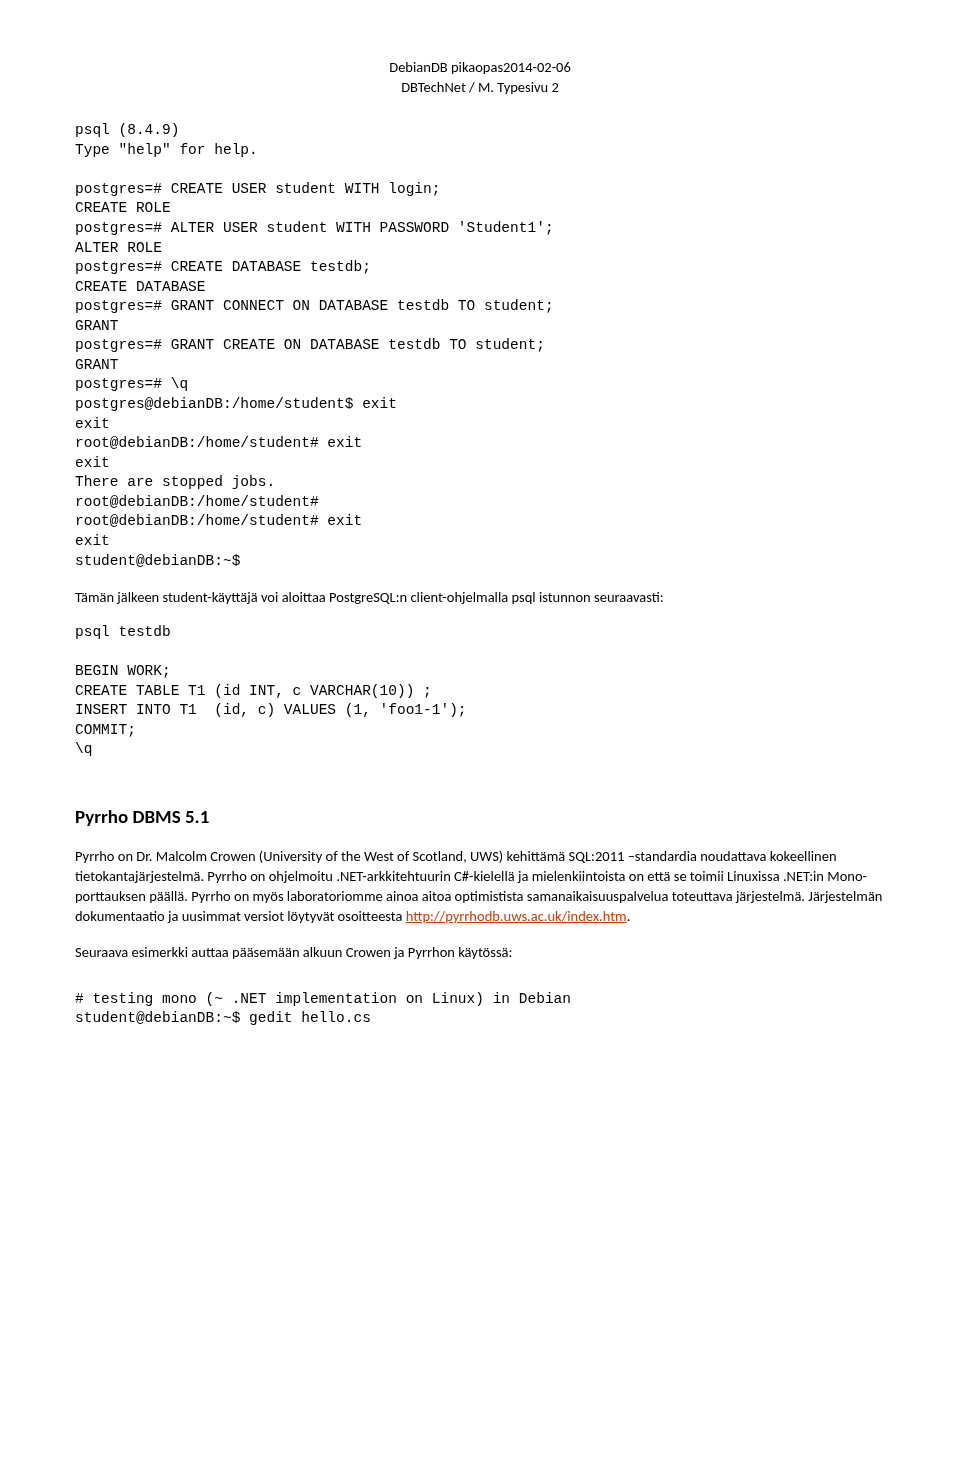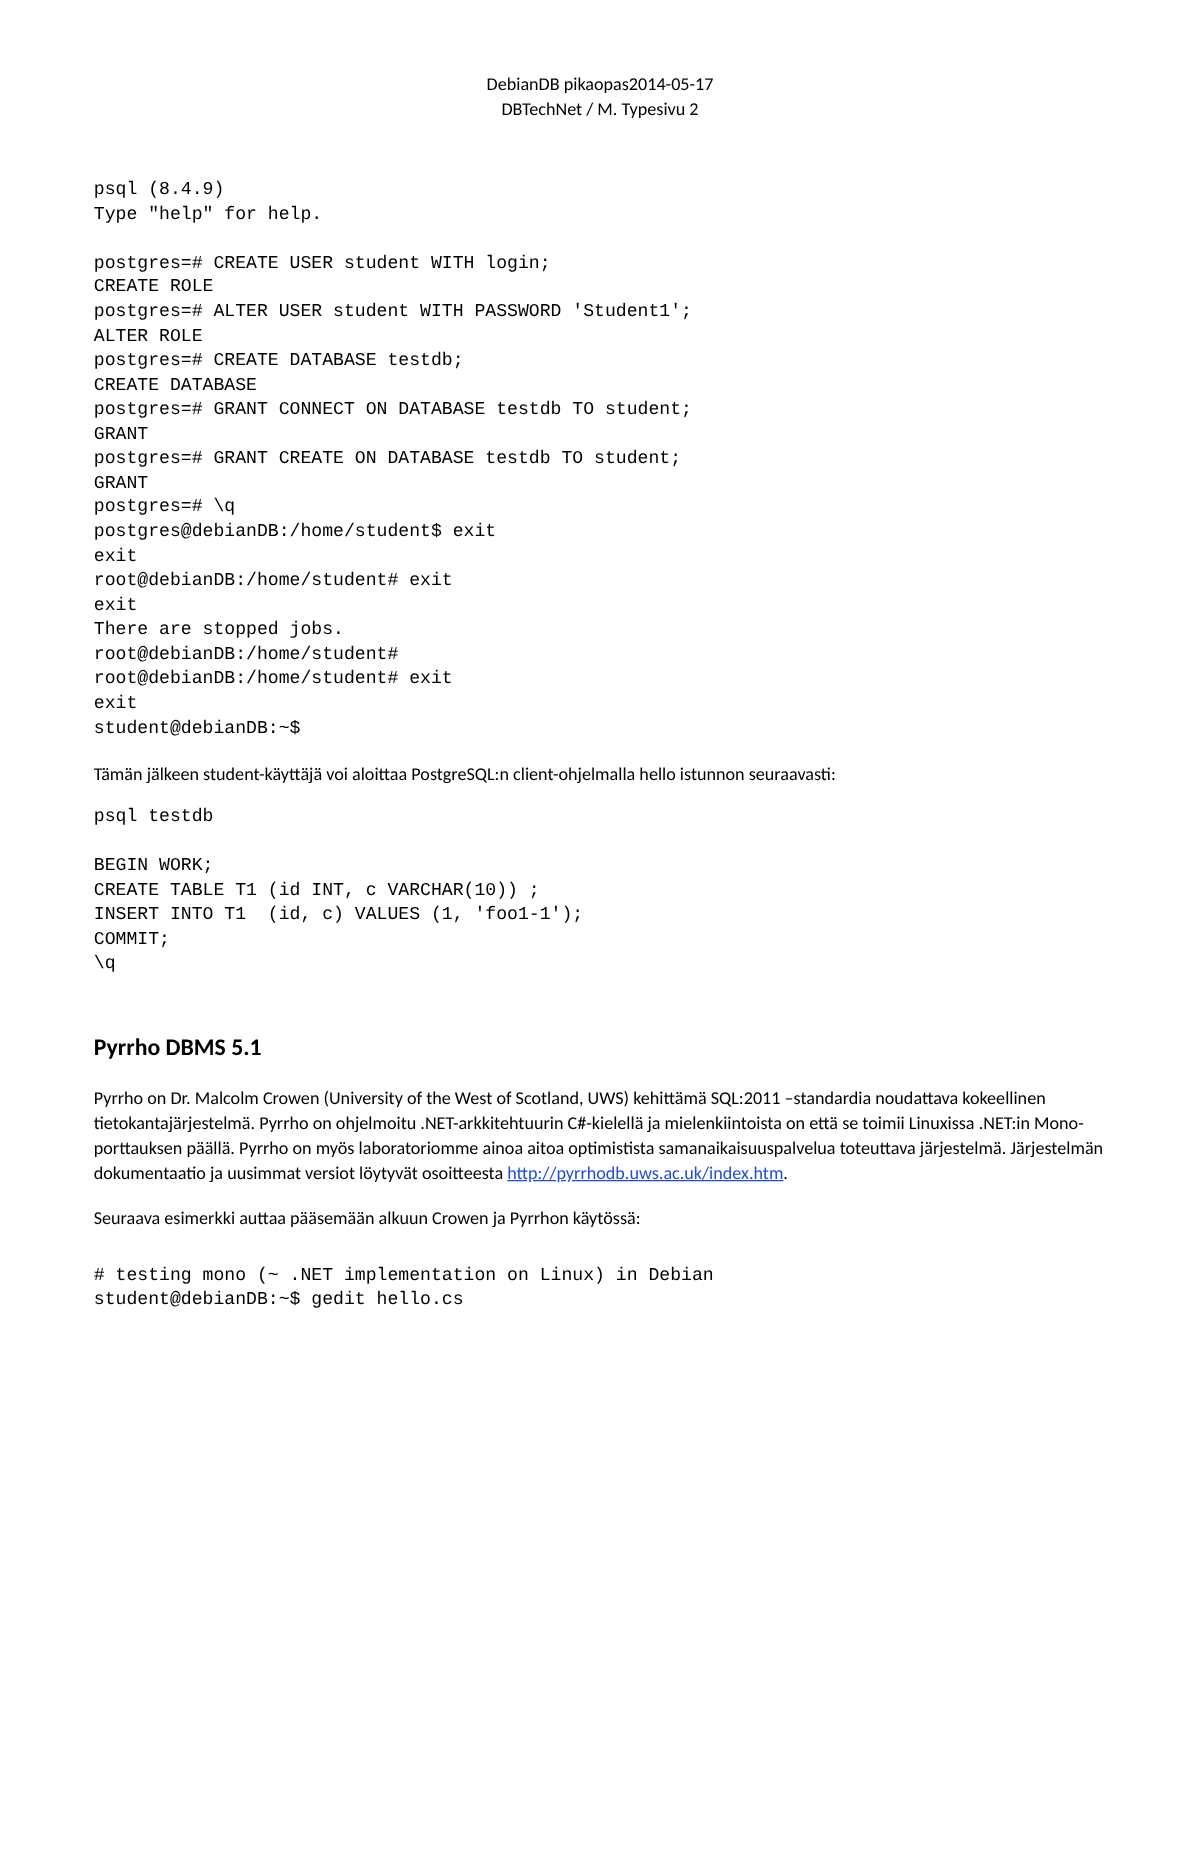--- a/index.html
+++ b/index.html
@@ -19,45 +19,45 @@
     font-size: 14.5px;
   }
   .mono {
     font-family: "Courier New", monospace;
     font-size: 14.5px;
     white-space: pre-wrap;
     line-height: 1.35;
     margin: 0;
   }
   .mono-block {
-    margin-top: 46px;
+    margin-top: 24px;
   }
   .bodytext {
     font-family: Calibri, Arial, sans-serif;
     font-size: 14.5px;
     line-height: 1.38;
     margin: 16px 0;
   }
   h2.section {
     font-family: Calibri, Arial, sans-serif;
     font-size: 19px;
     font-weight: bold;
     margin: 44px 0 14px 0;
   }
   a.link {
-    color: #1d4ed8;
+    color: #c2410c;
     text-decoration: underline;
   }
 </style>
 </head>
 <body>
 
 <div class="header-row">
   <span>DebianDB pikaopas</span>
-  <span>2014-05-17</span>
+  <span>2014-02-06</span>
 </div>
 <div class="header-row">
   <span>DBTechNet / M. Type</span>
   <span>sivu 2</span>
 </div>
 
 <pre class="mono mono-block">psql (8.4.9)
 Type "help" for help.
 
 postgres=# CREATE USER student WITH login;
@@ -74,21 +74,21 @@
 postgres@debianDB:/home/student$ exit
 exit
 root@debianDB:/home/student# exit
 exit
 There are stopped jobs.
 root@debianDB:/home/student#
 root@debianDB:/home/student# exit
 exit
 student@debianDB:~$</pre>
 
-<p class="bodytext">Tämän jälkeen student-käyttäjä voi aloittaa PostgreSQL:n client-ohjelmalla hello istunnon seuraavasti:</p>
+<p class="bodytext">Tämän jälkeen student-käyttäjä voi aloittaa PostgreSQL:n client-ohjelmalla psql istunnon seuraavasti:</p>
 
 <pre class="mono">psql testdb
 
 BEGIN WORK;
 CREATE TABLE T1 (id INT, c VARCHAR(10)) ;
 INSERT INTO T1  (id, c) VALUES (1, 'foo1-1');
 COMMIT;
 \q</pre>
 
 <h2 class="section">Pyrrho DBMS 5.1</h2>

